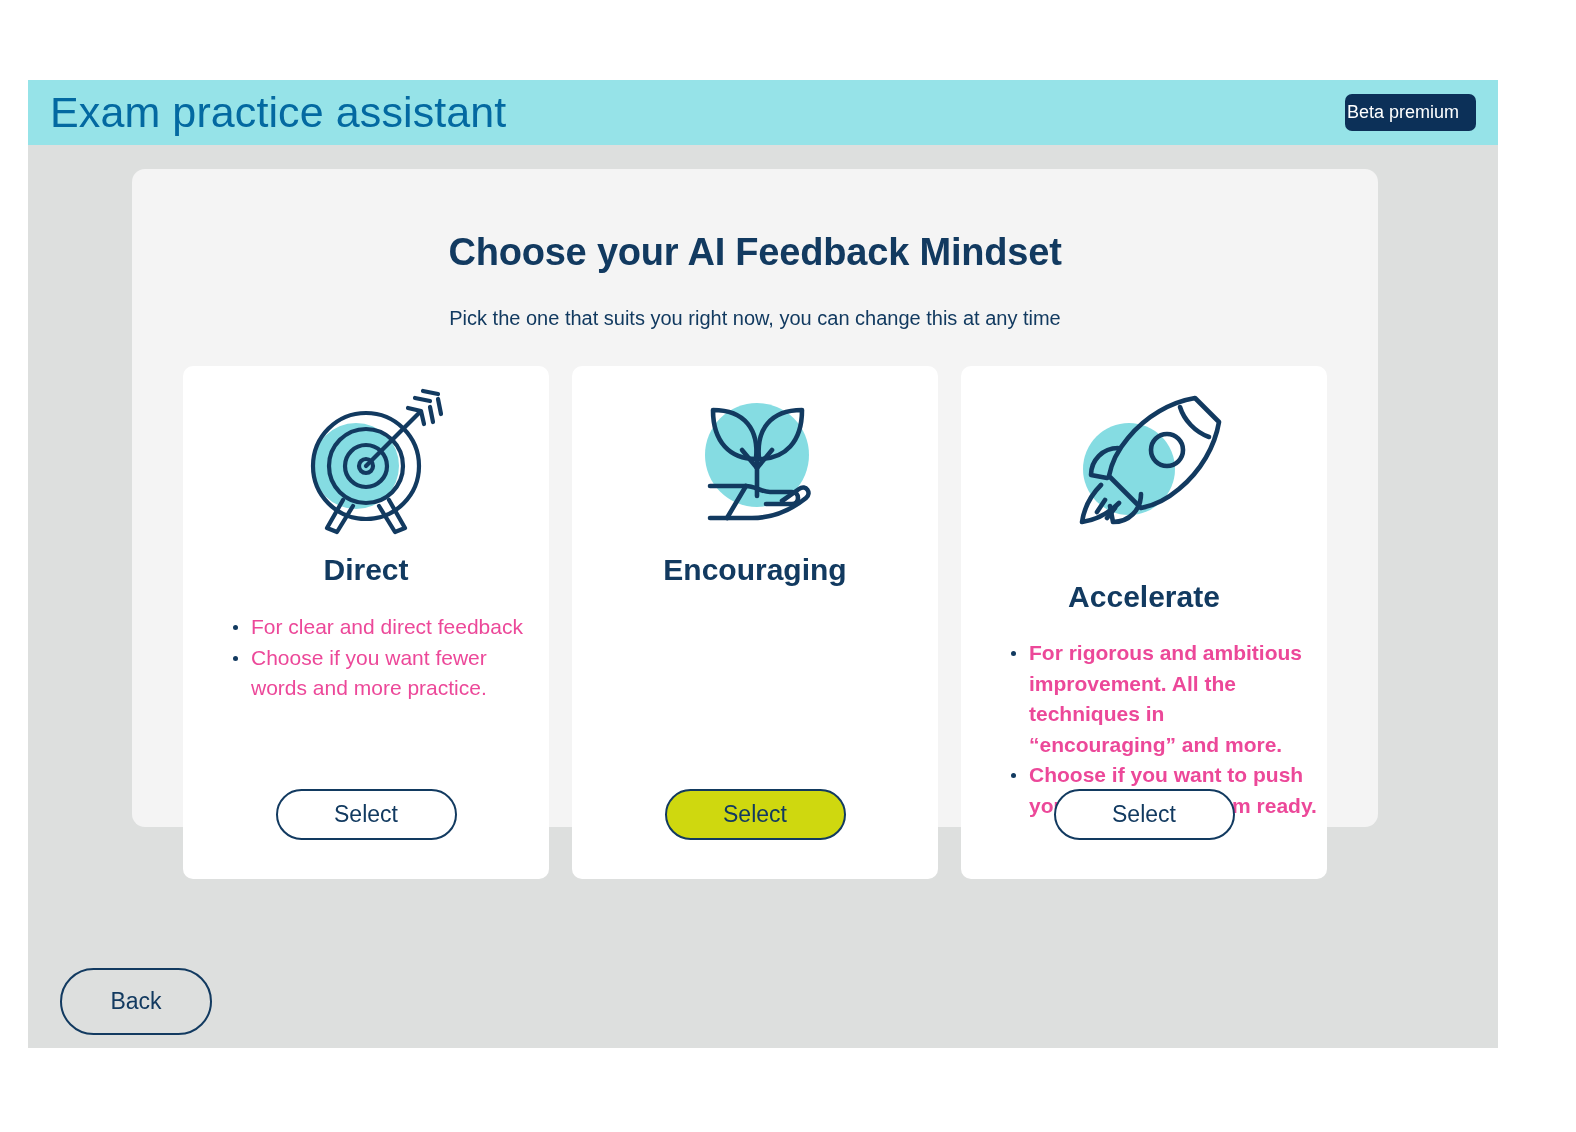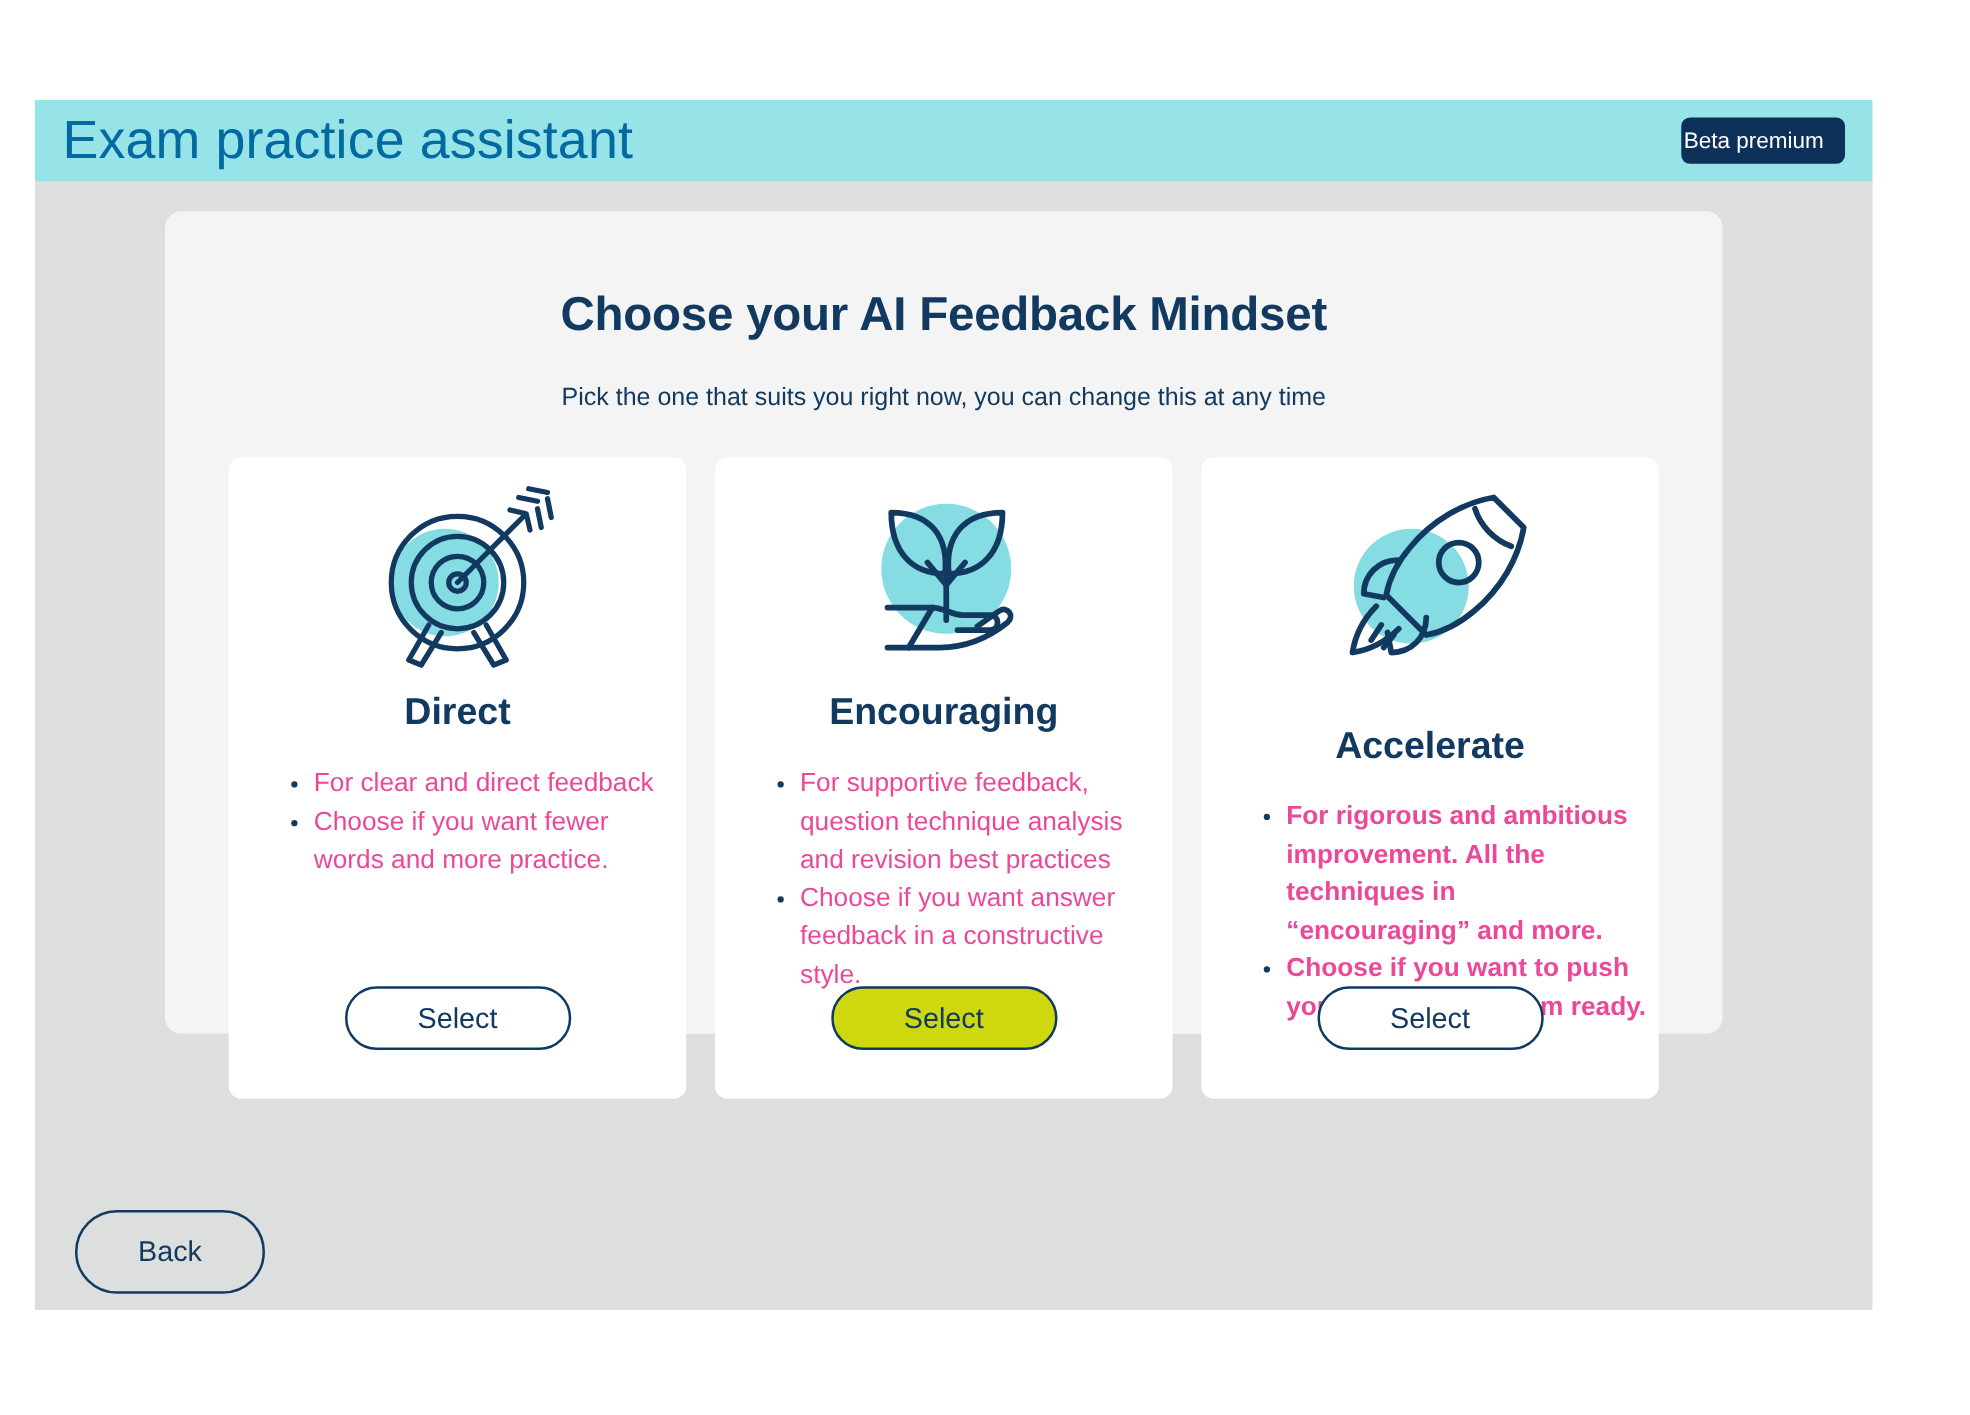--- a/index.html
+++ b/index.html
@@ -264,24 +264,20 @@
               <path d="M97 86 L82 68"></path>
               <path d="M97 86 L112 68"></path>
 
               <path d="M50 104 L86 104 C95 104 101 110 110 110 L132 110 C140 110 140 122 132 122 L106 122"></path>
               <path d="M50 136 L92 136 C112 136 131 128 146 116 C152 111 146 102 139 107 L122 119"></path>
               <path d="M86 104 L67 136"></path>
             </g>
           </svg>
         </div>
         <h2 class="card-title">Encouraging</h2>
-        <ul class="card-list">
-          <li>For supportive feedback, question technique analysis and revision best practices</li>
-          <li>Choose if you want answer feedback in a constructive style.</li>
-        </ul>
         <div class="card-action">
           <button class="btn-select is-selected">Select</button>
         </div>
       </div>
 
       <div class="card card-3">
         <div class="card-icon">
           <svg width="190" height="160" viewBox="0 0 190 160">
             <circle cx="80" cy="87" r="46" fill="#85dce2"></circle>
             <g fill="none" stroke="#123a60" stroke-width="4.6" stroke-linecap="round" stroke-linejoin="round">

